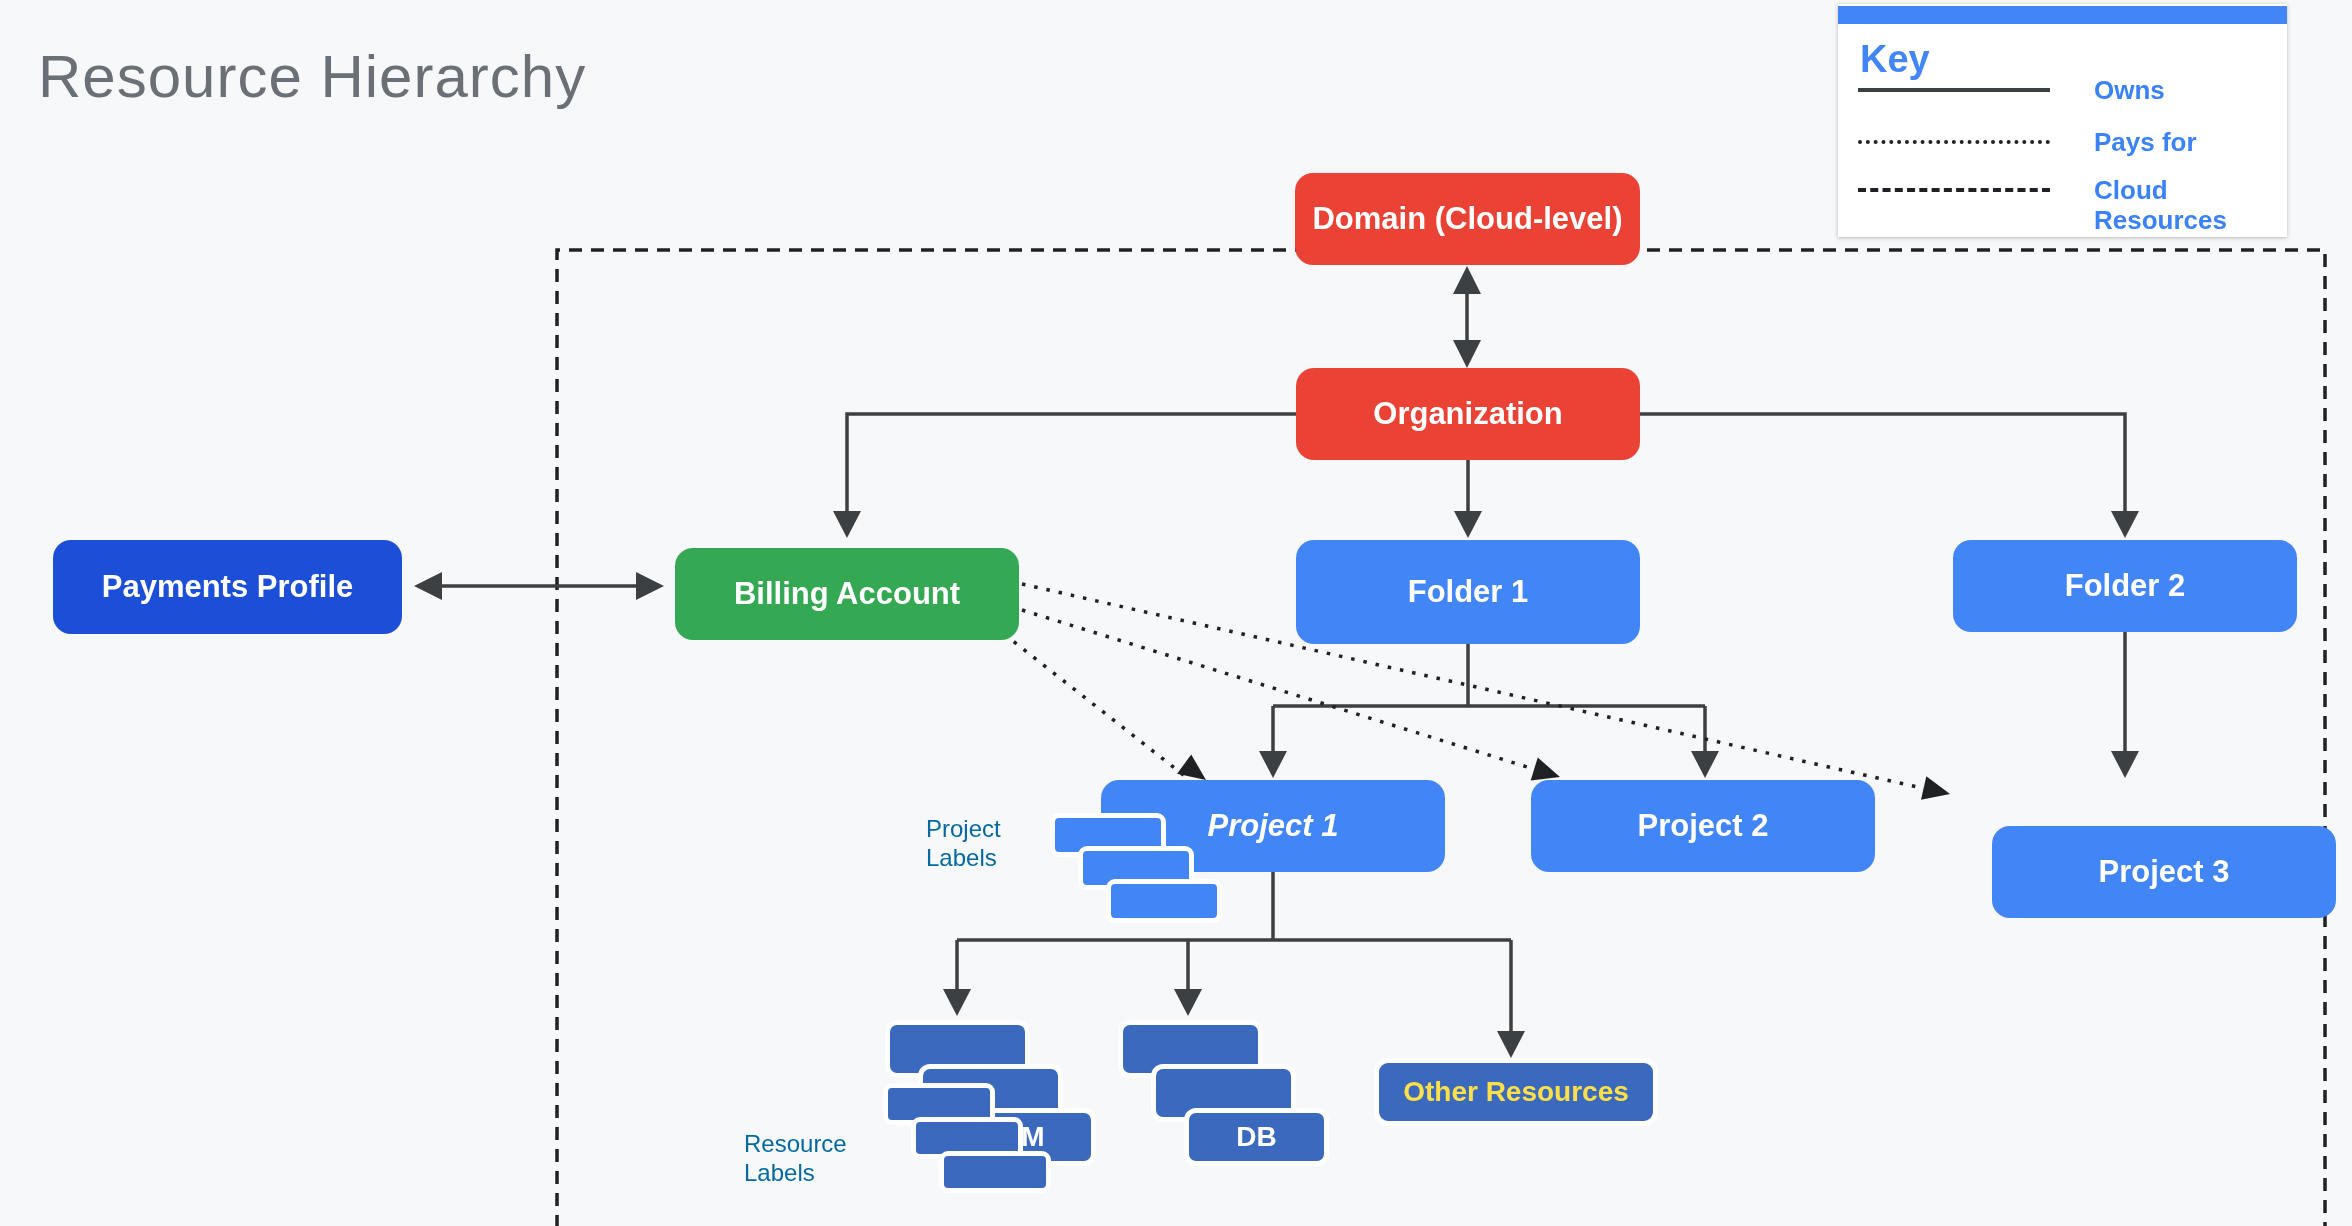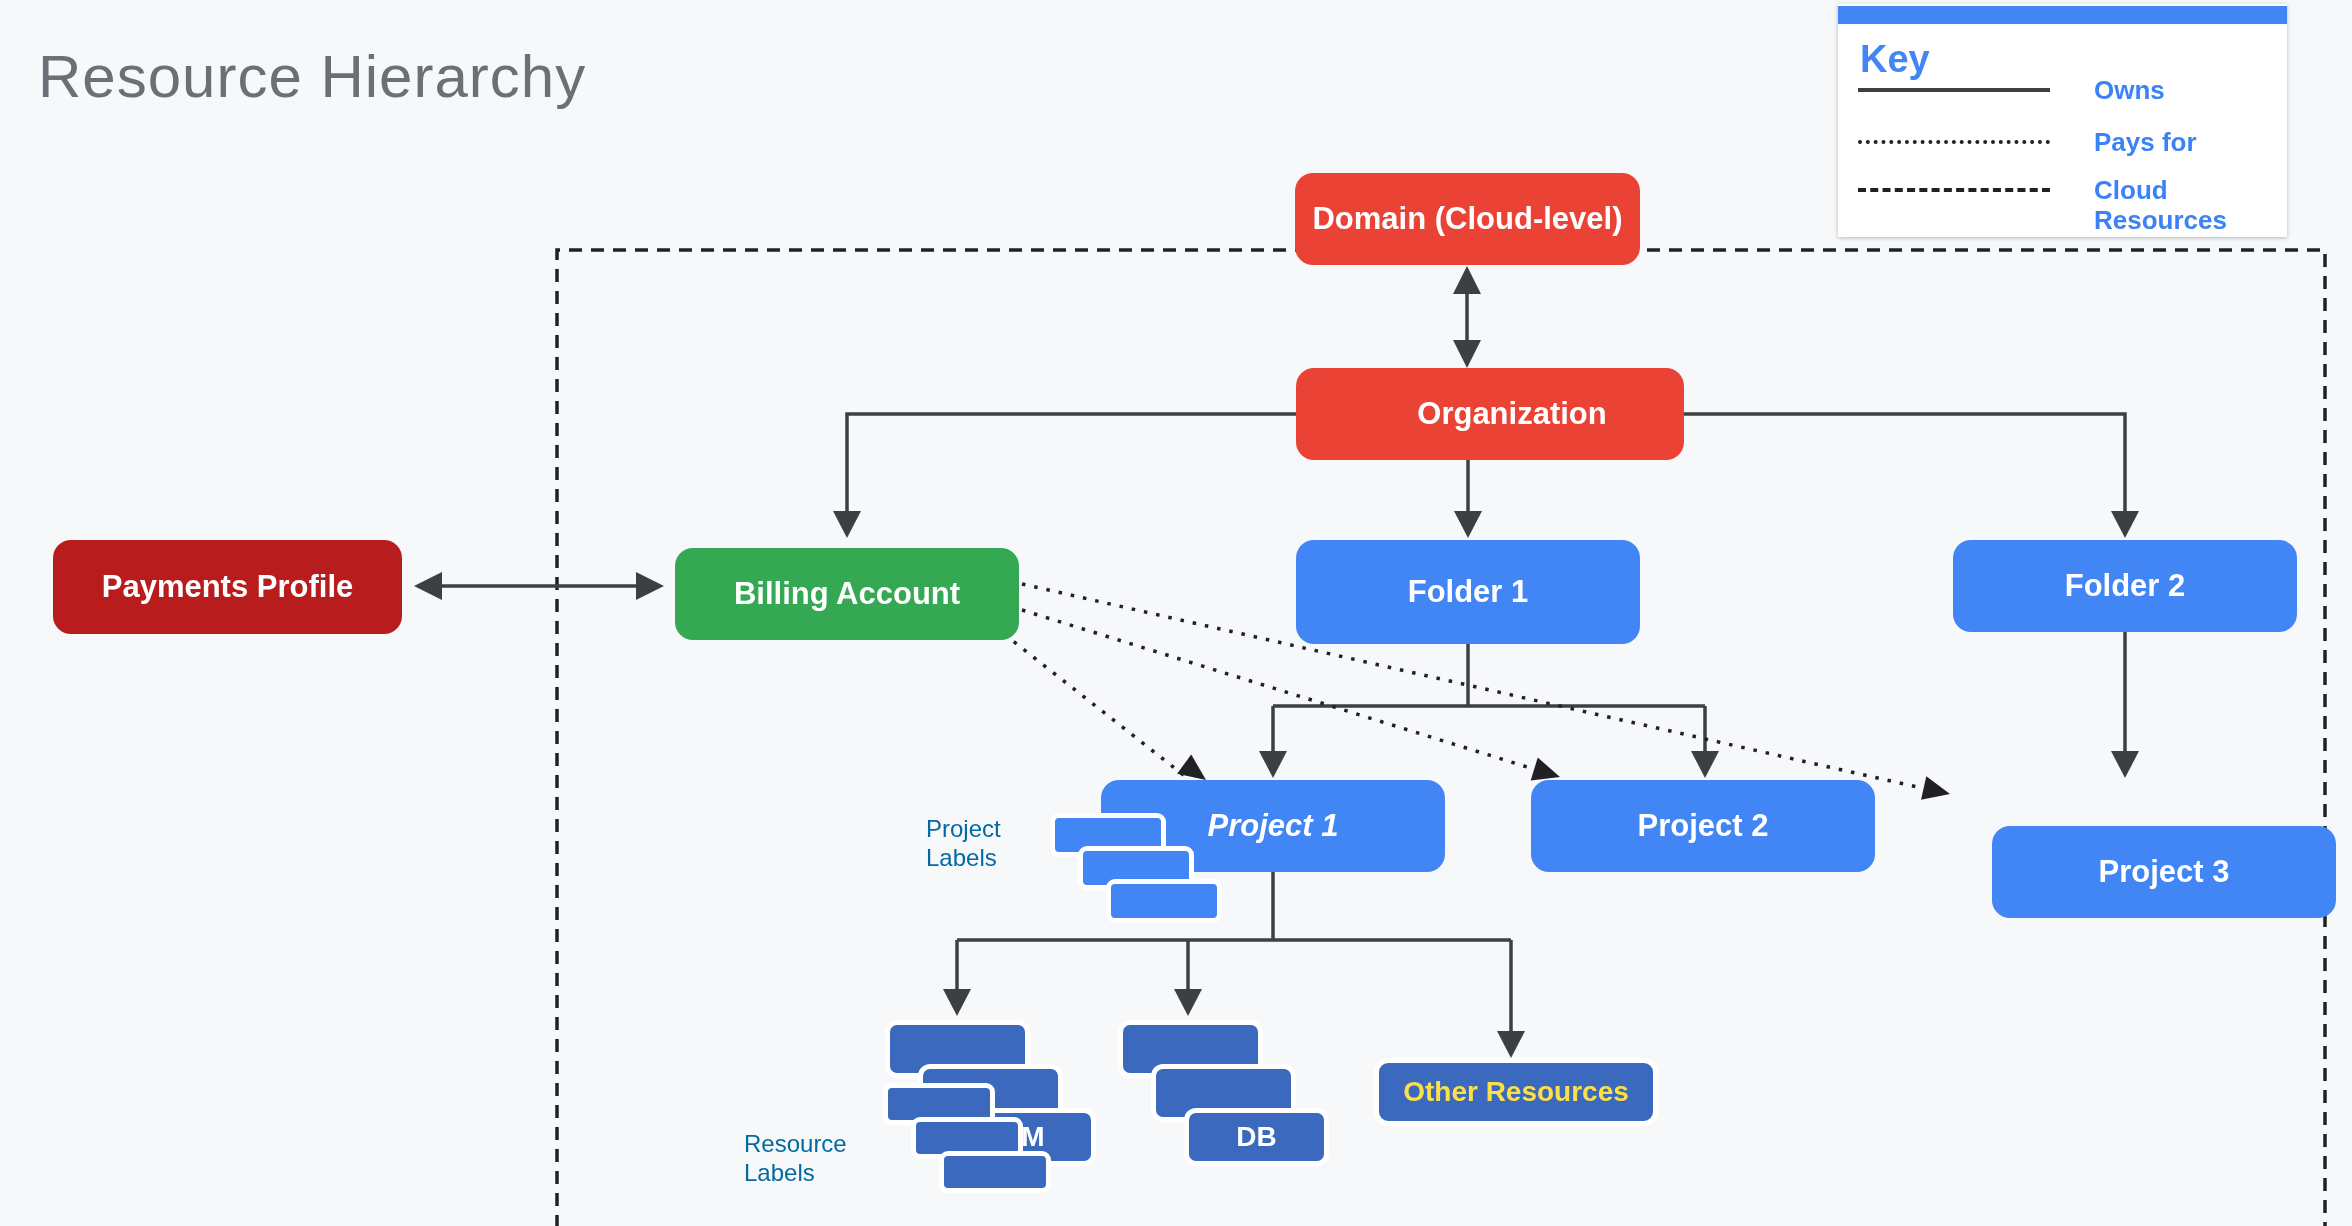--- a/index.html
+++ b/index.html
@@ -9,21 +9,21 @@
     font-family:"Liberation Sans", sans-serif;
   }
   #connector-layer{position:absolute;left:0;top:0;z-index:1;}
   .node{
     position:absolute;z-index:2;display:flex;align-items:center;justify-content:center;
     color:#ffffff;font-weight:bold;font-size:31px;border-radius:18px;text-align:center;
     line-height:1.1;
   }
   .red{background:#EA4335;}
   .green{background:#34A853;margin-top:8px;}
-  .yellow{background:#b91c1c;}
+  .yellow{background:#1d4ed8;}
   .blue{background:#4285F4;}
   .title{
     position:absolute;left:38px;top:42px;font-size:60px;color:#6B7076;z-index:2;
     letter-spacing:1px;
   }
   .stack-box{
     position:absolute;box-sizing:border-box;background:#3A69BE;border:5px solid #ffffff;
     border-radius:12px;z-index:3;display:flex;align-items:center;justify-content:center;
     color:#fff;font-weight:bold;font-size:28px;
   }
@@ -99,21 +99,21 @@
     <g fill="#202124">
       <polygon points="-27,-12 0,0 -27,12" transform="translate(1950,794) rotate(12.8)"></polygon>
       <polygon points="-27,-12 0,0 -27,12" transform="translate(1560,777) rotate(17.2)"></polygon>
       <polygon points="-27,-12 0,0 -27,12" transform="translate(1206,780) rotate(36)"></polygon>
     </g>
   </svg>
 
   <div class="title">Resource Hierarchy</div>
 
   <div class="node red" style="left:1295px;top:173px;width:345px;height:92px;">Domain (Cloud-level)</div>
-  <div class="node red" style="left:1296px;top:368px;width:344px;height:92px;padding-left:44px;">Organization</div>
+  <div class="node red" style="left:1296px;top:368px;width:344px;height:92px;">Organization</div>
   <div class="node yellow" style="left:53px;top:540px;width:349px;height:94px;">Payments Profile</div>
   <div class="node green" style="left:675px;top:540px;width:344px;height:92px;">Billing Account</div>
   <div class="node blue" style="left:1296px;top:540px;width:344px;height:104px;">Folder 1</div>
   <div class="node blue" style="left:1953px;top:540px;width:344px;height:92px;">Folder 2</div>
   <div class="node blue" style="left:1101px;top:780px;width:344px;height:92px;font-style:italic;">Project 1</div>
   <div class="node blue" style="left:1531px;top:780px;width:344px;height:92px;">Project 2</div>
   <div class="node blue" style="left:1992px;top:780px;width:344px;height:92px;margin-top:46px;">Project 3</div>
 
   <div class="annot" style="left:926px;top:815px;width:112px;">Project Labels</div>
   <div>

